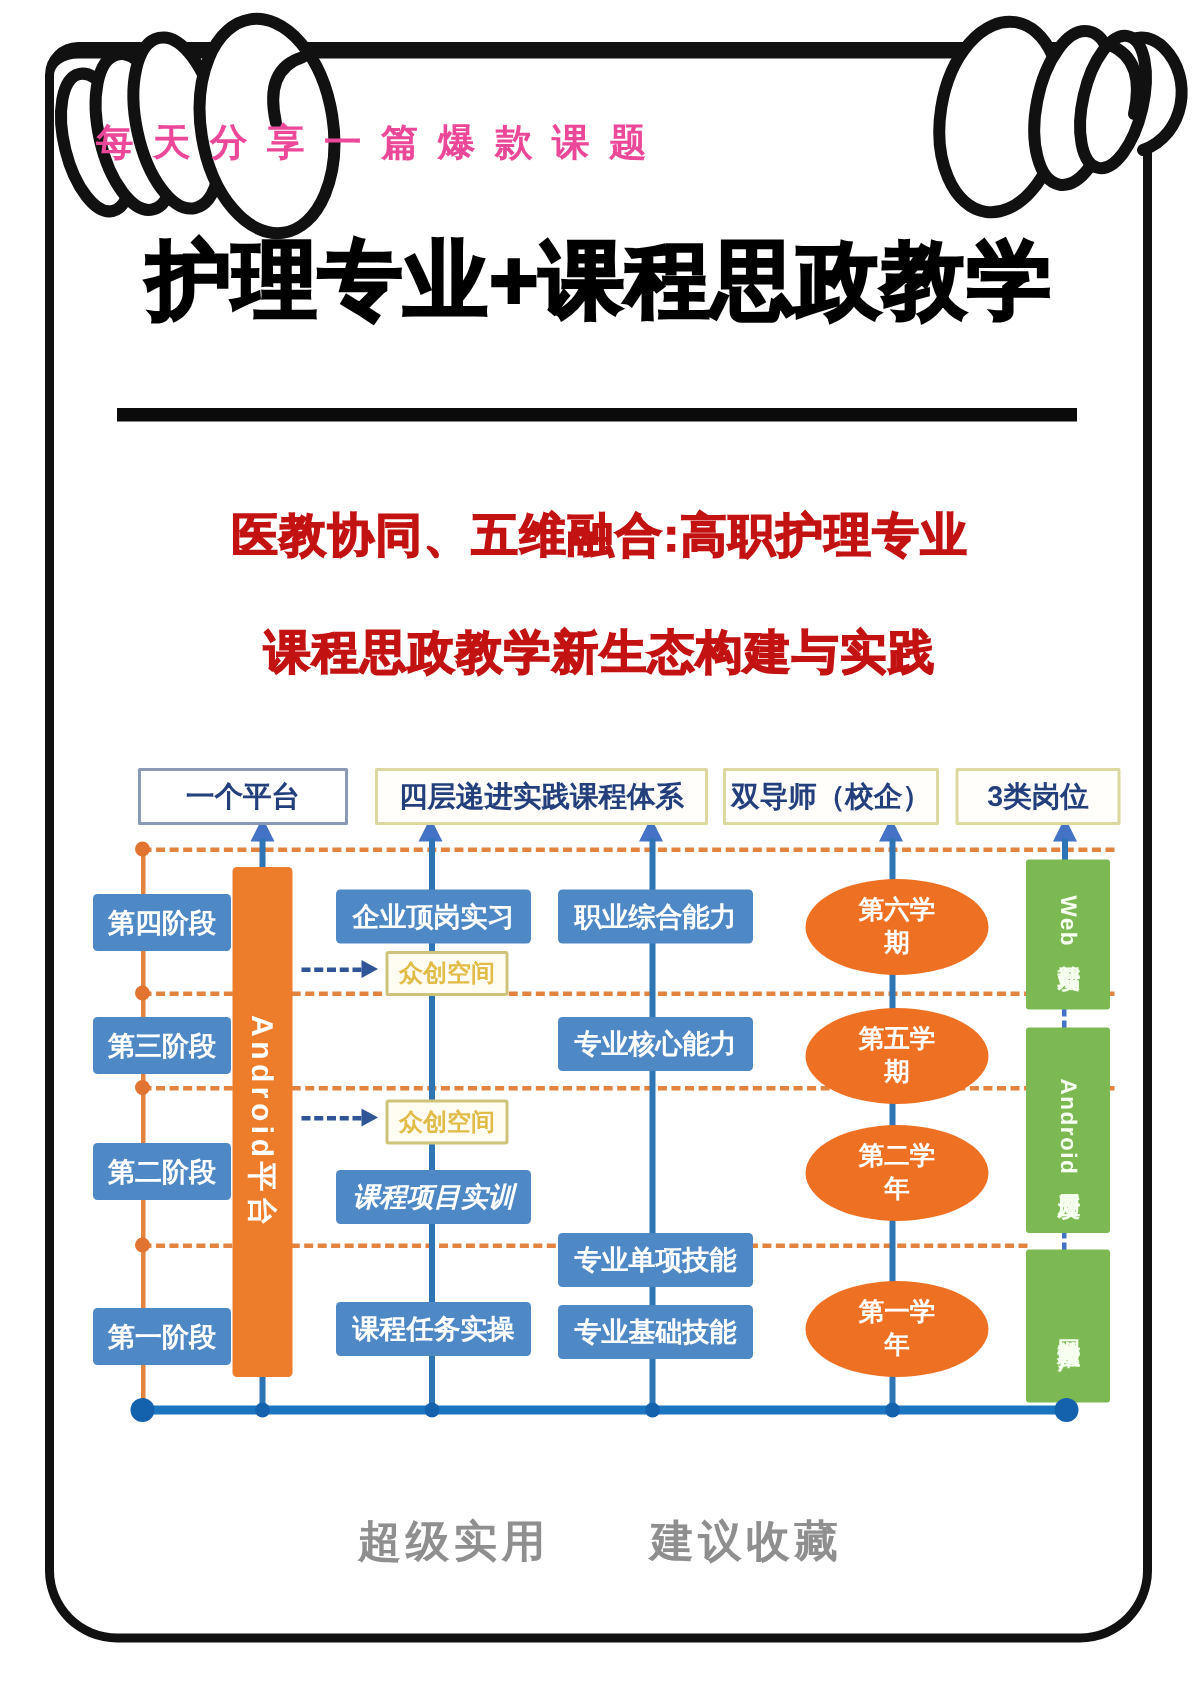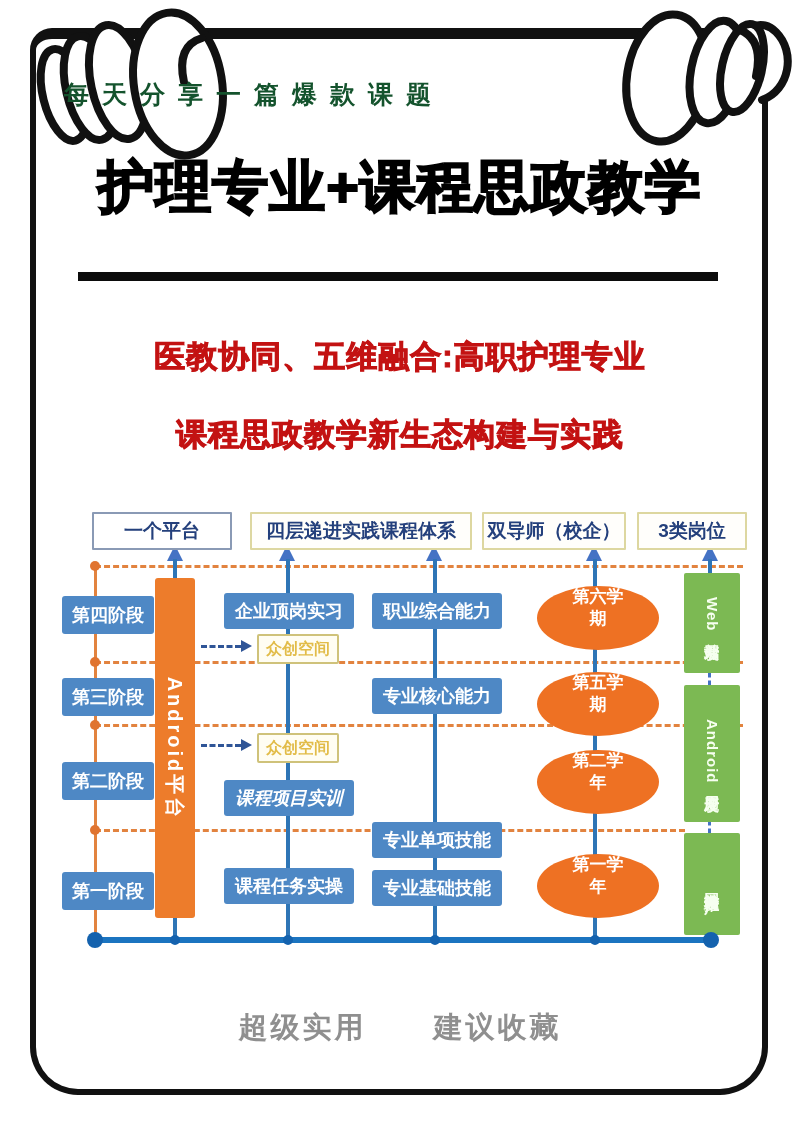--- a/index.html
+++ b/index.html
@@ -1,21 +1,21 @@
 <!DOCTYPE html>
 <html><head>
 <meta charset="utf-8">
 <style>
   html,body{margin:0;padding:0;background:#ffffff;}
   body{width:800px;height:1131px;position:relative;font-family:"Liberation Sans",sans-serif;overflow:hidden;}
   .page{position:absolute;left:0;top:0;width:800px;height:1131px;}
   .card{position:absolute;left:30px;top:28px;width:726px;height:1050px;background:#fff;
         border:6px solid #111;border-top-width:11px;border-radius:22px 22px 48px 48px;}
   .coil{position:absolute;}
-  .tagline{position:absolute;left:64px;top:78px;font-size:25px;font-weight:bold;letter-spacing:13px;color:#14532d;white-space:nowrap;}
+  .tagline{position:absolute;left:64px;top:78px;font-size:25px;font-weight:bold;letter-spacing:13px;color:#ec4899;white-space:nowrap;}
   .title{position:absolute;left:0;top:150px;width:100%;text-align:center;font-size:56px;font-weight:900;color:#000;
          -webkit-text-stroke:2px #000;letter-spacing:1px;}
   .divider{position:absolute;left:78px;top:272px;width:640px;height:9px;background:#0b0b0b;}
   .subtitle{position:absolute;left:0;width:100%;text-align:center;font-size:31px;font-weight:900;color:#c31212;
             -webkit-text-stroke:1px #c31212;letter-spacing:1px;}
   .sub1{top:336px;} .sub2{top:414px;}
   .footer{position:absolute;left:0;top:1008px;width:100%;text-align:center;font-size:29px;font-weight:900;color:#8f8f8f;letter-spacing:3px;}
   .footer span{margin:0 28px;}
 
   
@@ -27,21 +27,21 @@
   .gdash{position:absolute;width:0;border-left:3px dashed #4472c4;}
   .tlabel{position:absolute;top:512px;height:34px;background:#fffefb;border:2px solid #ddd7a0;border-radius:1px;
           color:#24407c;font-weight:bold;font-size:19px;display:flex;align-items:center;justify-content:center;white-space:nowrap;}
   .tlabel.gray{border-color:#8a9ab5;background:#fff;}
   .bx{position:absolute;background:#4e88c5;color:#fff;font-weight:bold;border-radius:3px;
       display:flex;align-items:center;justify-content:center;font-size:18px;white-space:nowrap;}
   .stage{left:62px;width:92px;height:38px;}
   .course{left:224px;width:130px;height:36px;}
   .ability{left:372px;width:130px;height:36px;}
   .ell{position:absolute;left:537px;width:122px;height:64px;border-radius:50%;background:#ee7123;color:#fff;
-       font-weight:bold;font-size:17px;display:flex;align-items:flex-start;justify-content:center;text-align:center;line-height:1.3;}
+       font-weight:bold;font-size:17px;display:flex;align-items:center;justify-content:center;text-align:center;line-height:1.3;}
   .ell span{display:block;width:56px;}
   .abar{position:absolute;left:155px;top:578px;width:40px;height:340px;background:#ed7c2b;border-radius:3px;
         display:flex;align-items:center;justify-content:center;}
   .abar span{transform:rotate(90deg);white-space:nowrap;color:#fff;font-weight:bold;font-size:20px;letter-spacing:3px;}
   .job{position:absolute;left:684px;width:56px;background:#7cb953;color:#f6fff0;font-weight:bold;font-size:15px;
        writing-mode:vertical-rl;text-orientation:mixed;display:flex;align-items:center;justify-content:center;
        border-radius:2px;letter-spacing:1px;line-height:1.15;}
   .job-web{padding-bottom:14px;box-sizing:border-box;}
   .maker{position:absolute;left:257px;width:78px;height:26px;background:#fffdf2;border:2px solid #cfc27a;color:#e2bc49;
          font-weight:bold;font-size:16px;display:flex;align-items:center;justify-content:center;border-radius:2px;white-space:nowrap;}

